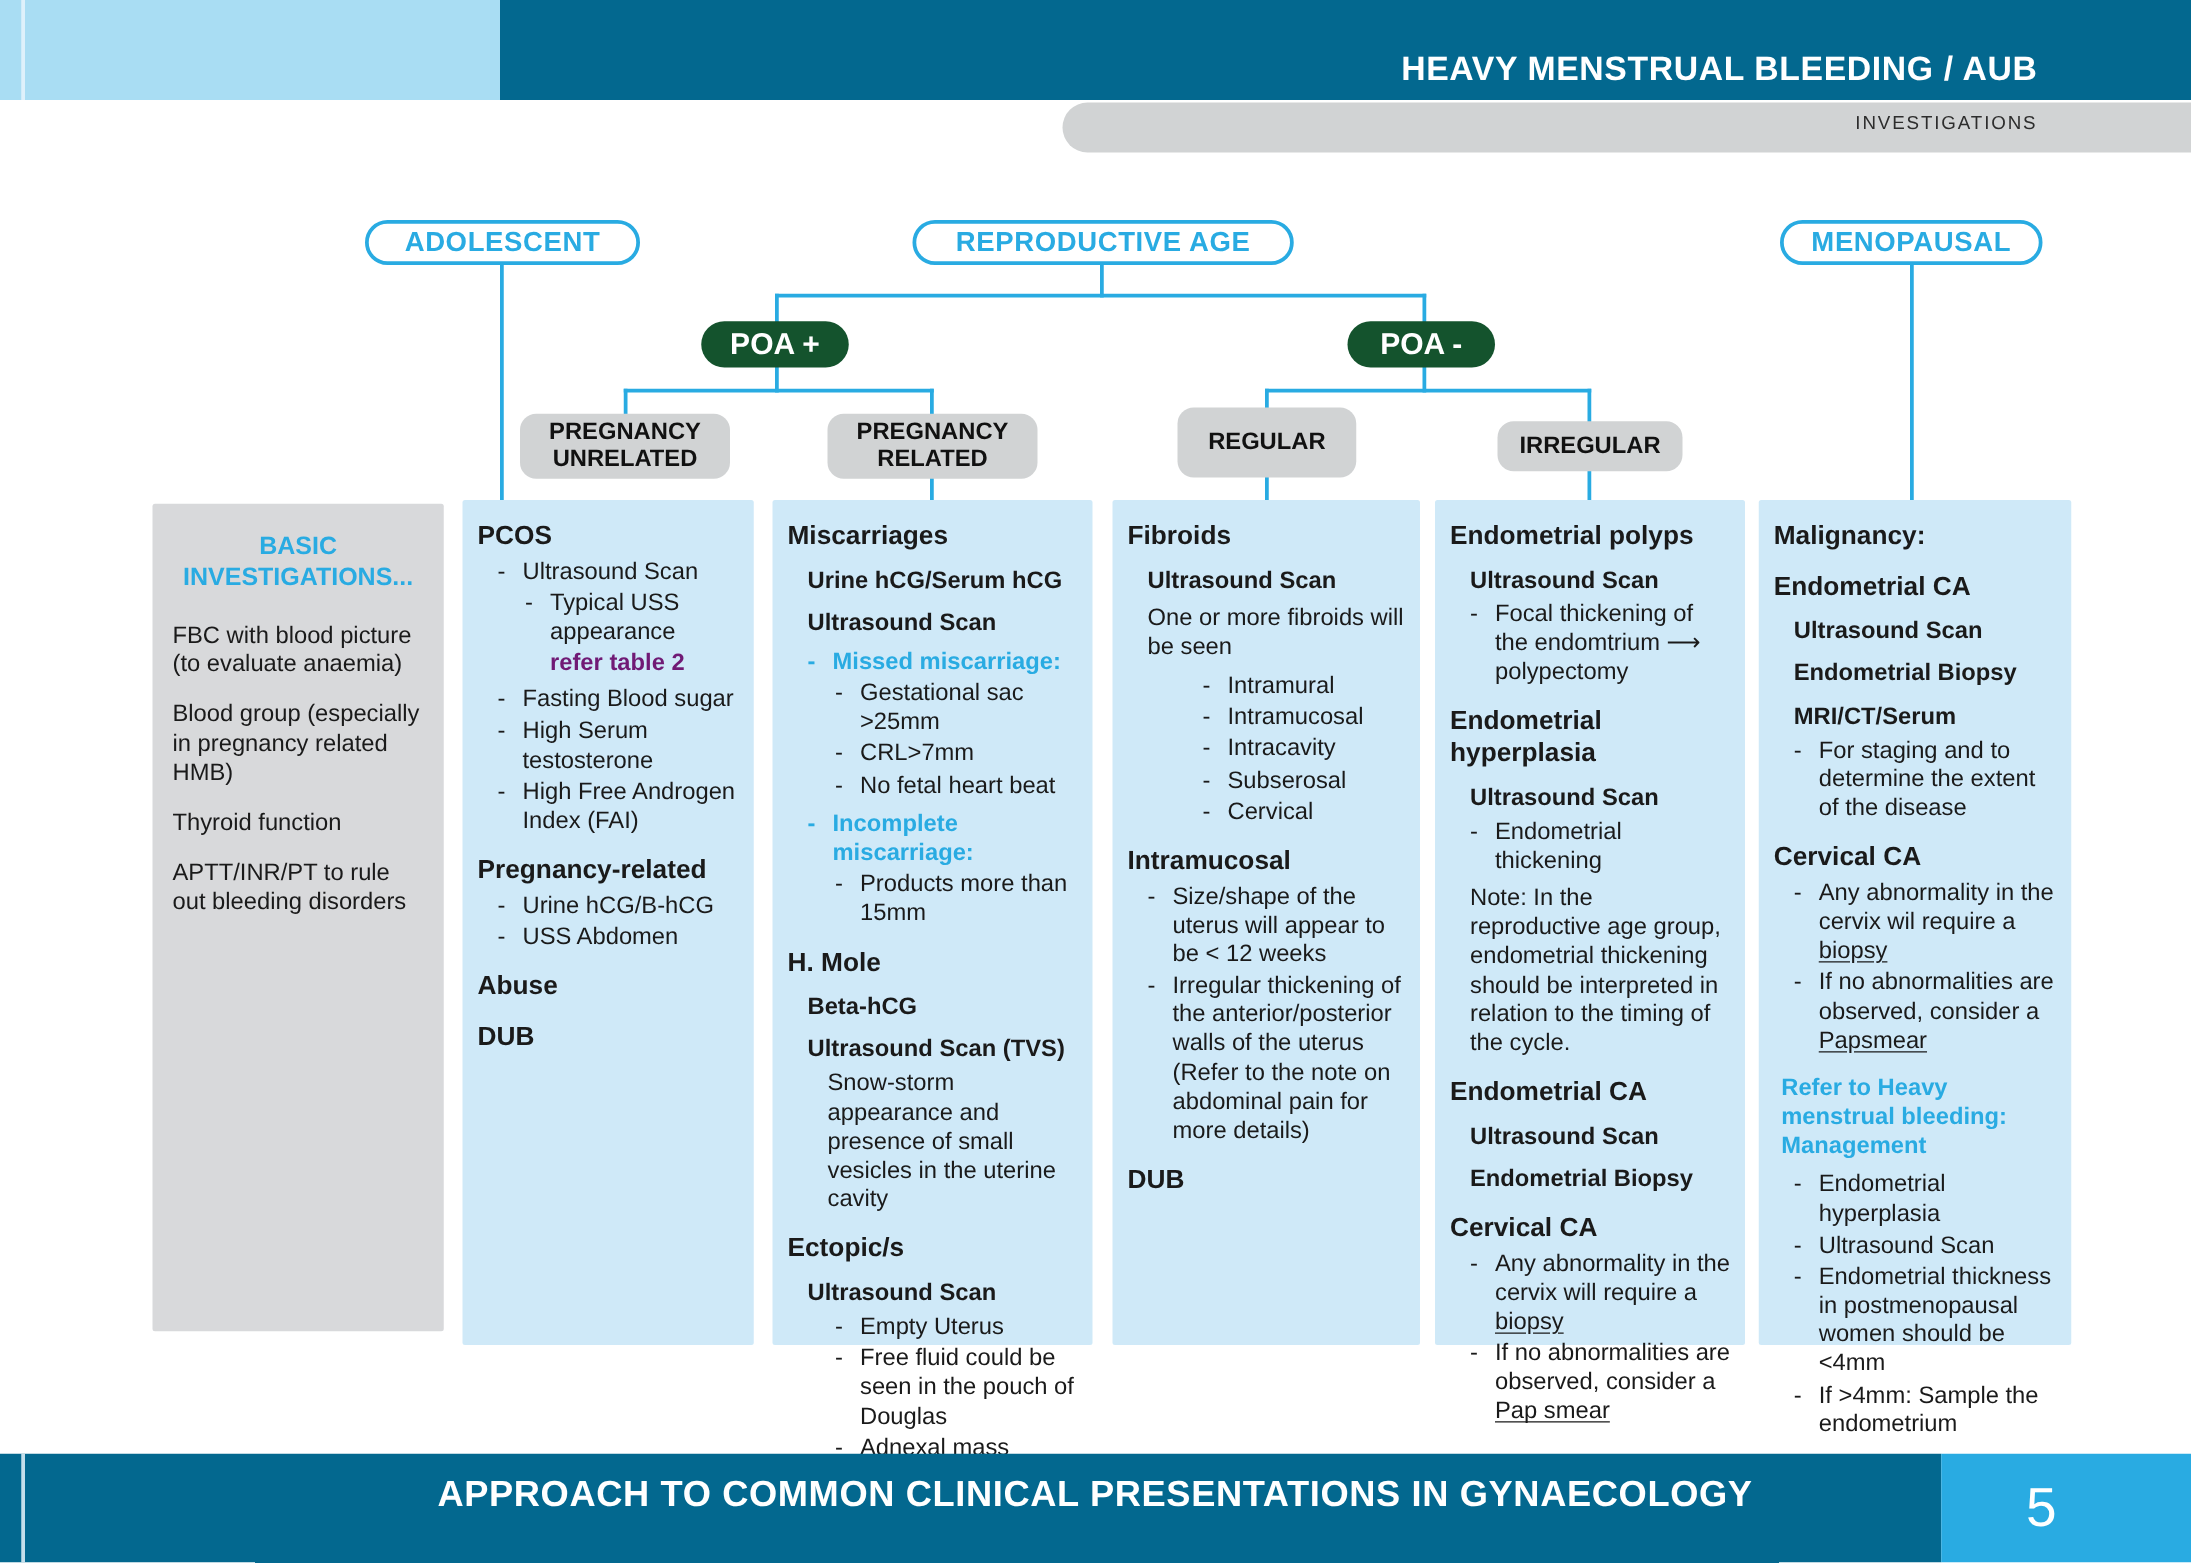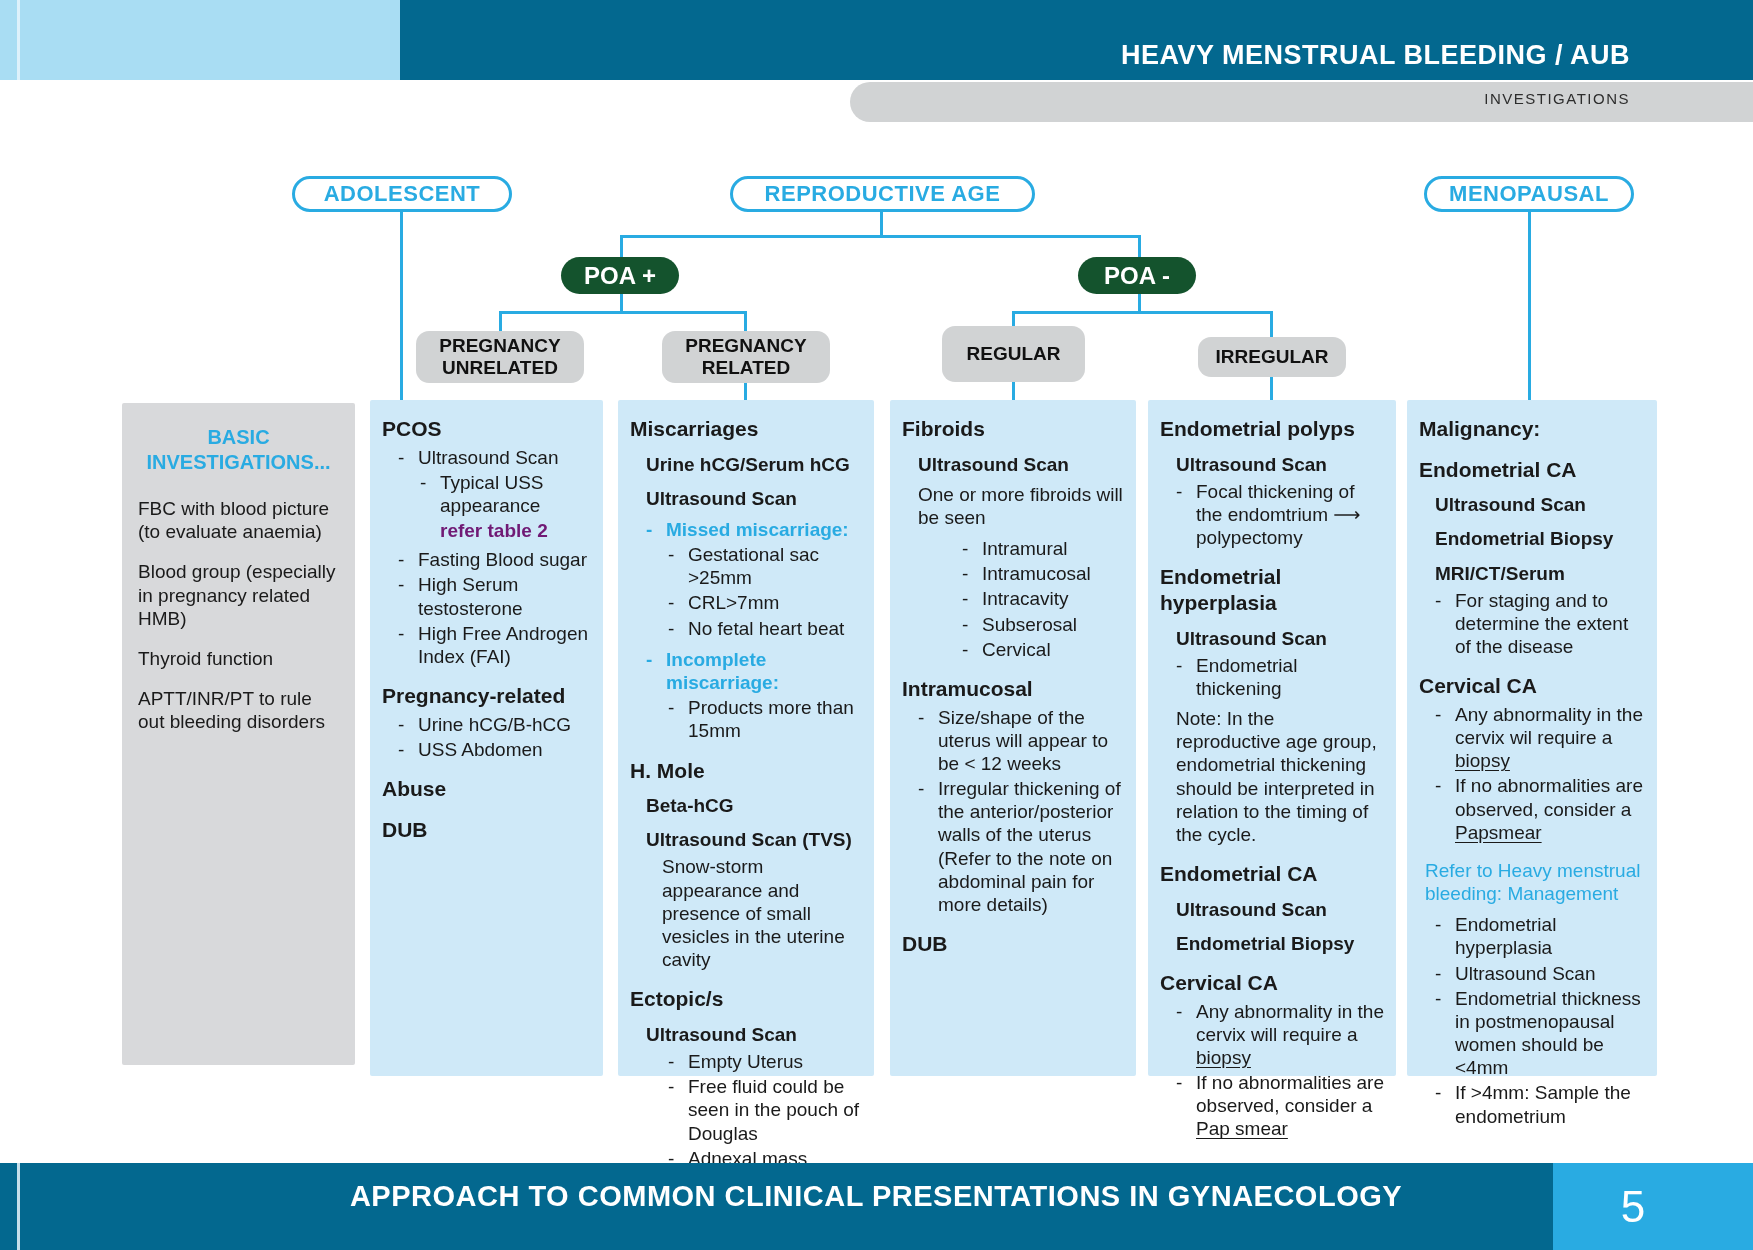--- a/index.html
+++ b/index.html
@@ -54,21 +54,21 @@
   #col-malig{left:1407px;width:250px}
 
   .basic-head{color:#29abe2;font-weight:bold;font-size:20px;text-align:center;margin:6px 0 22px;
               line-height:1.25}
   .basic-item{margin:0 0 17px 2px}
 
   .blk{position:relative;margin:3px 0}
   .box .blk:first-child{margin-top:2px}
   .blk.h1{font-weight:bold;font-size:21px;margin:15px 0 4px}
   .blk.h2{font-weight:bold;margin:11px 0 4px 16px}
-  .blk.h2blue{font-weight:normal;color:#29abe2;margin:15px 0 8px 6px}
+  .blk.h2blue{font-weight:bold;color:#29abe2;margin:15px 0 8px 6px}
   .blk.p1{margin:7px 0 8px 16px}
   .blk.p2{margin:2px 0 8px 32px}
   .blk.li1,.blk.li1blue{padding-left:36px;margin:2px 0}
   .blk.li1 .dash,.blk.li1blue .dash{left:16px}
   .blk.li1blue{color:#29abe2;font-weight:bold;margin-top:8px}
   .blk.li2{padding-left:58px;margin:2px 0}
   .blk.li2 .dash{left:38px}
   .blk.li3{padding-left:80px;margin:2px 0}
   .blk.li3 .dash{left:60px}
   .blk.blue2{margin:0 0 6px 58px;color:#701a75;font-weight:bold}

